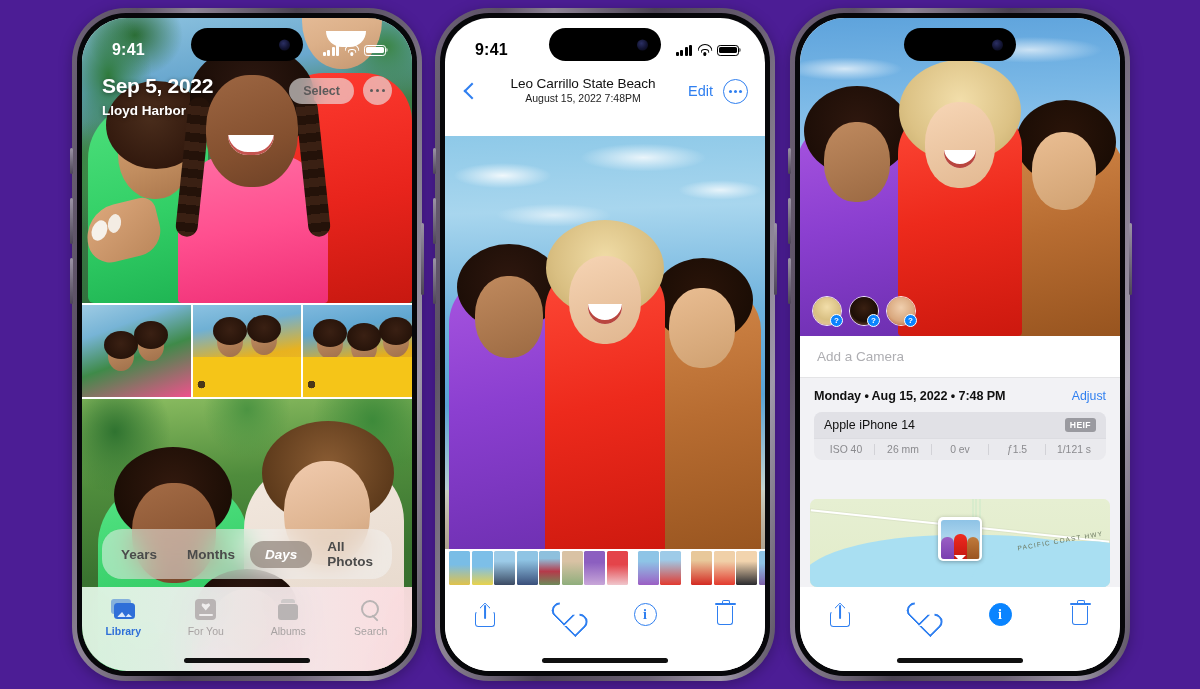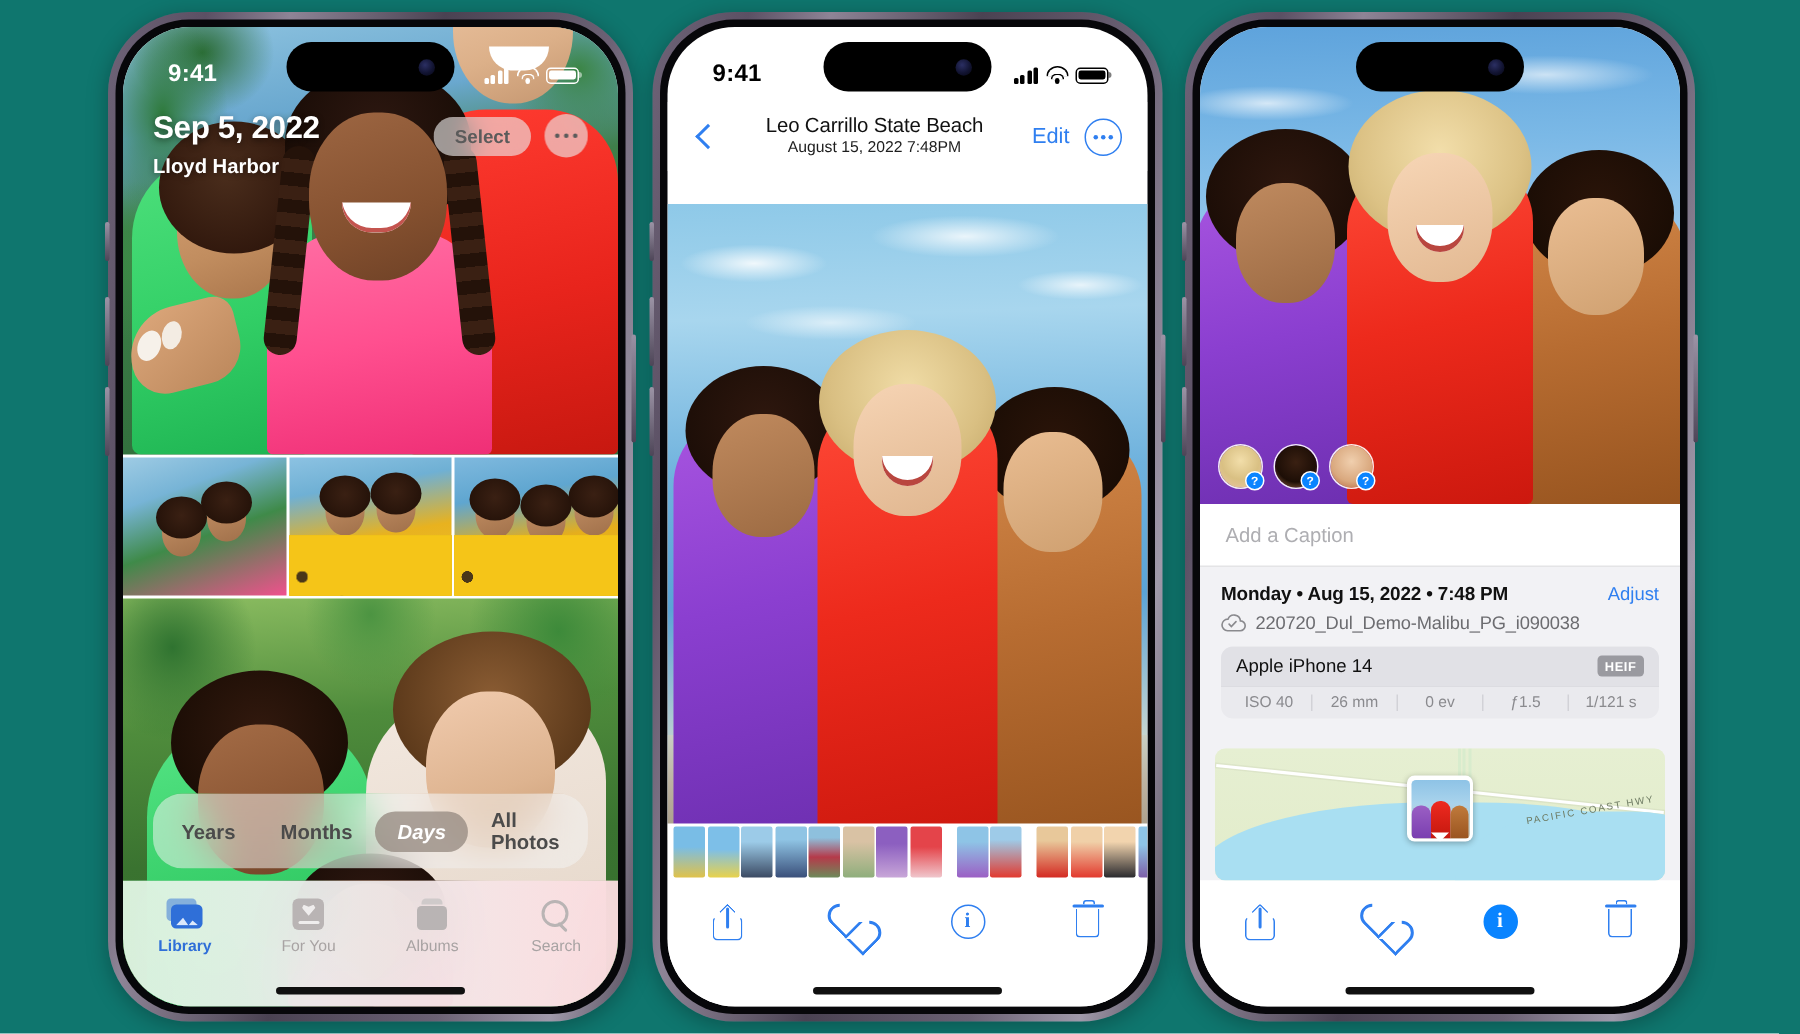--- a/index.html
+++ b/index.html
@@ -1,19 +1,19 @@
 <!DOCTYPE html>
 <html><head>
 <meta charset="utf-8">
 <style>
   * { margin:0; padding:0; box-sizing:border-box; }
   html,body{ width:1200px; height:689px; background:#ffffff; overflow:hidden;
     font-family:"Liberation Sans", sans-serif; }
 
-  .stage{ position:relative; width:1200px; height:689px; background:#0f766e; }
+  .stage{ position:relative; width:1200px; height:689px; background:#4c1d95; }
 
   
   .phone{ position:absolute; border-radius:54px;
     background:linear-gradient(100deg,#6e6377 0%,#5b5064 14%,#8e8496 26%,#4a4252 48%,#6b6174 72%,#a099aa 88%,#58505f 100%);
     padding:5px; box-shadow:0 3px 14px rgba(0,0,0,.28); }
   .phone .bezel{ position:absolute; inset:5px; border-radius:49px; background:#07070a; }
   .screen{ position:absolute; inset:10px; border-radius:45px; overflow:hidden; background:#fff; }
 
   
   .btn-side{ position:absolute; background:linear-gradient(180deg,#9c94a6,#4d4557); border-radius:2px; }
@@ -661,36 +661,27 @@
           <div class="face-chip">
             <div class="inner" style="background:radial-gradient(circle at 50% 38%,#f0cfae 0%,#d9a87e 60%,#b4603a 100%)"></div>
             <div class="badge">?</div>
           </div>
         </div>
       </div>
 
       <div class="island"></div>
 
       <div class="p3-caption">
-        <div class="ph">Add a Caption</div>
+        <div class="ph">Add a Camera</div>
       </div>
 
       <div class="p3-info">
         <div class="p3-daterow">
           <div class="p3-date">Monday • Aug 15, 2022 • 7:48 PM</div>
           <div class="p3-adjust">Adjust</div>
-        </div>
-        <div class="p3-filerow">
-          <div class="ico-cloud">
-            <svg width="17" height="13" viewBox="0 0 17 13">
-              <path d="M4.4 11.5h8.3a3.3 3.3 0 0 0 .25-6.6 4.3 4.3 0 0 0-8.3-1.1A3.2 3.2 0 0 0 4.4 11.5z" fill="none" stroke="#8a8a8e" stroke-width="1.1"></path>
-              <path d="M5.4 7.1l1.5 1.6 3.1-3.3" fill="none" stroke="#8a8a8e" stroke-width="1.1" stroke-linecap="round"></path>
-            </svg>
-          </div>
-          <div class="p3-file">220720_Dul_Demo-Malibu_PG_i090038</div>
         </div>
 
         <div class="p3-card">
           <div class="p3-card-hd">
             <div class="p3-dev">Apple iPhone 14</div>
             <div class="p3-heif">HEIF</div>
           </div>
           <div class="p3-exif">
             <span>ISO 40</span>
             <i></i>

